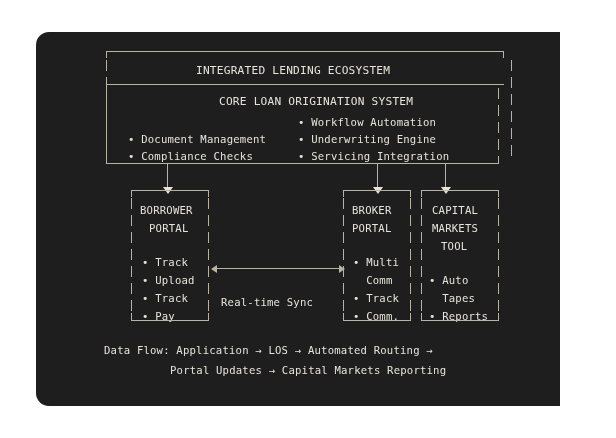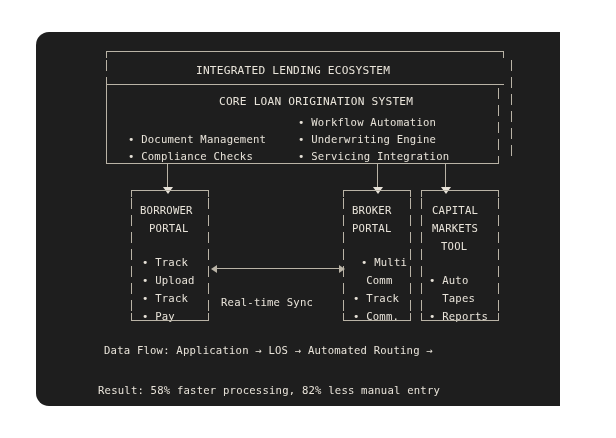--- a/index.html
+++ b/index.html
@@ -158,21 +158,21 @@
     <div class="hline" style="left:307px; top:158px; width:68px;"></div>
     <div class="vline" style="left:307px; top:158px; height:7px;"></div>
     <div class="vline" style="left:374px; top:158px; height:7px;"></div>
 
     <div class="vdash" style="left:307px; top:166px; height:118px;"></div>
     <div class="vdash" style="left:374px; top:166px; height:118px;"></div>
 
     <div class="txt t12" style="left:316px; top:173px;">BROKER</div>
     <div class="txt t12" style="left:316px; top:191px;">PORTAL</div>
 
-    <div class="txt t12" style="left:317px; top:225px;margin-left:8px;">• Multi</div>
+    <div class="txt t12" style="left:317px; top:225px;">• Multi</div>
     <div class="txt t12" style="left:317px; top:243px;">  Comm</div>
     <div class="txt t12" style="left:317px; top:261px;">• Track</div>
     <div class="txt t12" style="left:317px; top:279px;">• Comm.</div>
 
     <div class="hline" style="left:307px; top:288px; width:68px;"></div>
     <div class="vline" style="left:307px; top:281px; height:8px;"></div>
     <div class="vline" style="left:374px; top:281px; height:8px;"></div>
 
     <div class="hline" style="left:385px; top:158px; width:78px;"></div>
     <div class="vline" style="left:385px; top:158px; height:7px;"></div>
@@ -187,16 +187,16 @@
 
     <div class="txt t12" style="left:393px; top:243px;">• Auto</div>
     <div class="txt t12" style="left:393px; top:261px;text-align:right;">  Tapes</div>
     <div class="txt t12" style="left:393px; top:279px;">• Reports</div>
 
     <div class="hline" style="left:385px; top:288px; width:78px;"></div>
     <div class="vline" style="left:385px; top:281px; height:8px;"></div>
     <div class="vline" style="left:462px; top:281px; height:8px;"></div>
 
     <div class="txt t12" style="left:68px; top:313px;">Data Flow: Application → LOS → Automated Routing →</div>
-    <div class="txt t12" style="left:62px; top:353px;">Result: 58% faster processing, 82% less manual entry</div>
+    <div class="txt t12" style="left:134px; top:333px;">Portal Updates → Capital Markets Reporting</div>
 
   </div>
 </div>
 
 </body></html>

